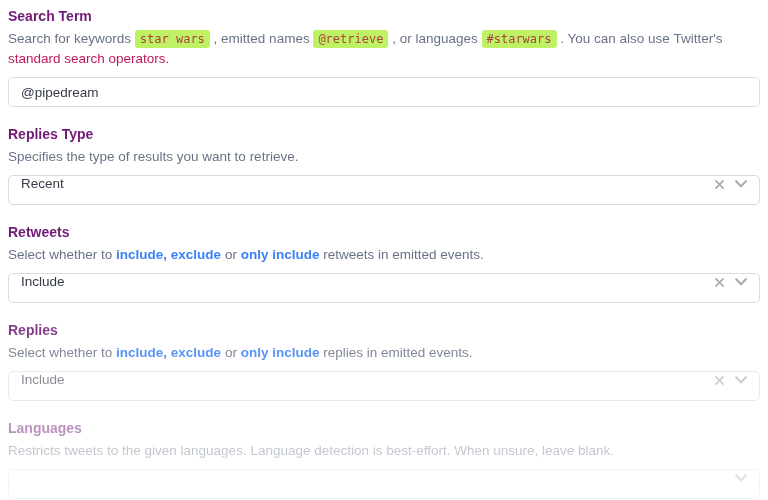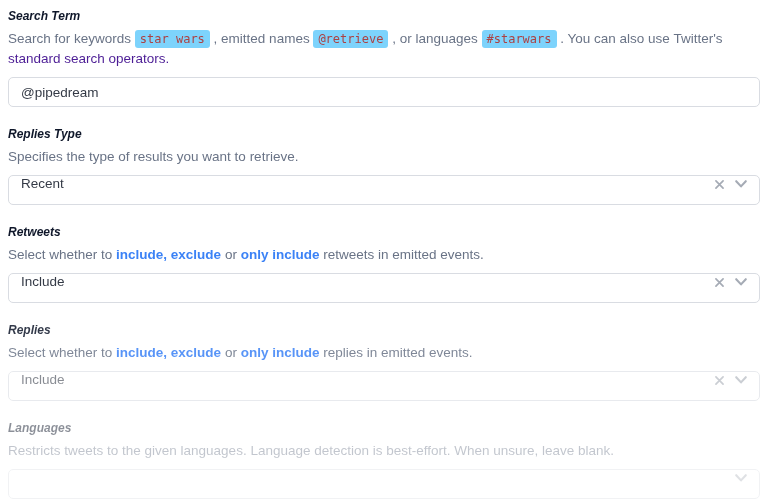--- a/index.html
+++ b/index.html
@@ -4,45 +4,44 @@
 <style>
   * { box-sizing: border-box; margin: 0; padding: 0; }
   html, body { width: 768px; height: 500px; background: #ffffff; overflow: hidden; }
   body {
     font-family: "Liberation Sans", sans-serif;
     padding: 8px 8px 0 8px;
     color: #697386;
   }
   .field { margin-bottom: 19px; }
   .field-label {
-    font-size: 12px;
+    font-size: 14px;
     font-weight: bold;
-    color: #0f172a;
+    color: #701a75;
     line-height: 17px;
     margin-bottom: 4px;
-    font-style: italic;
   }
   .field-desc {
     font-size: 13.5px;
     color: #697386;
     line-height: 20px;
     margin-bottom: 8px;
     max-width: 748px;
   }
   .field-desc .b { font-weight: bold; color: #3b82f6; }
   .field-desc .code {
     font-family: "DejaVu Sans Mono", "Liberation Mono", monospace;
     font-size: 12px;
     color: #ac4142;
-    background: #7dd3fc;
+    background: #bef264;
     padding: 2px 5px;
     border-radius: 3px;
   }
   .field-desc a.lnk {
-    color: #4c1d95;
+    color: #be185d;
     text-decoration: none;
     cursor: pointer;
   }
   .control {
     width: 752px;
     height: 30px;
     border: 1px solid #d9dce2;
     border-radius: 5px;
     background: #ffffff;
     display: flex;

